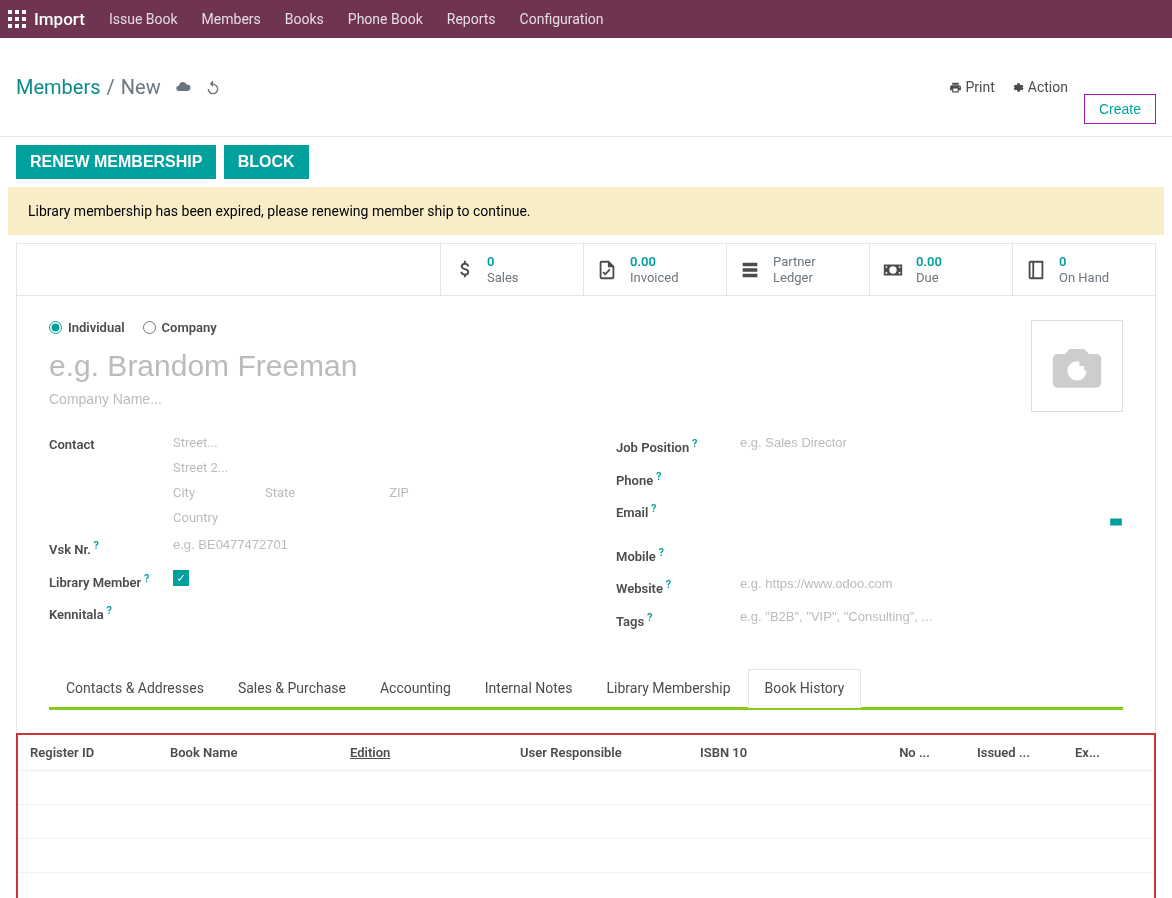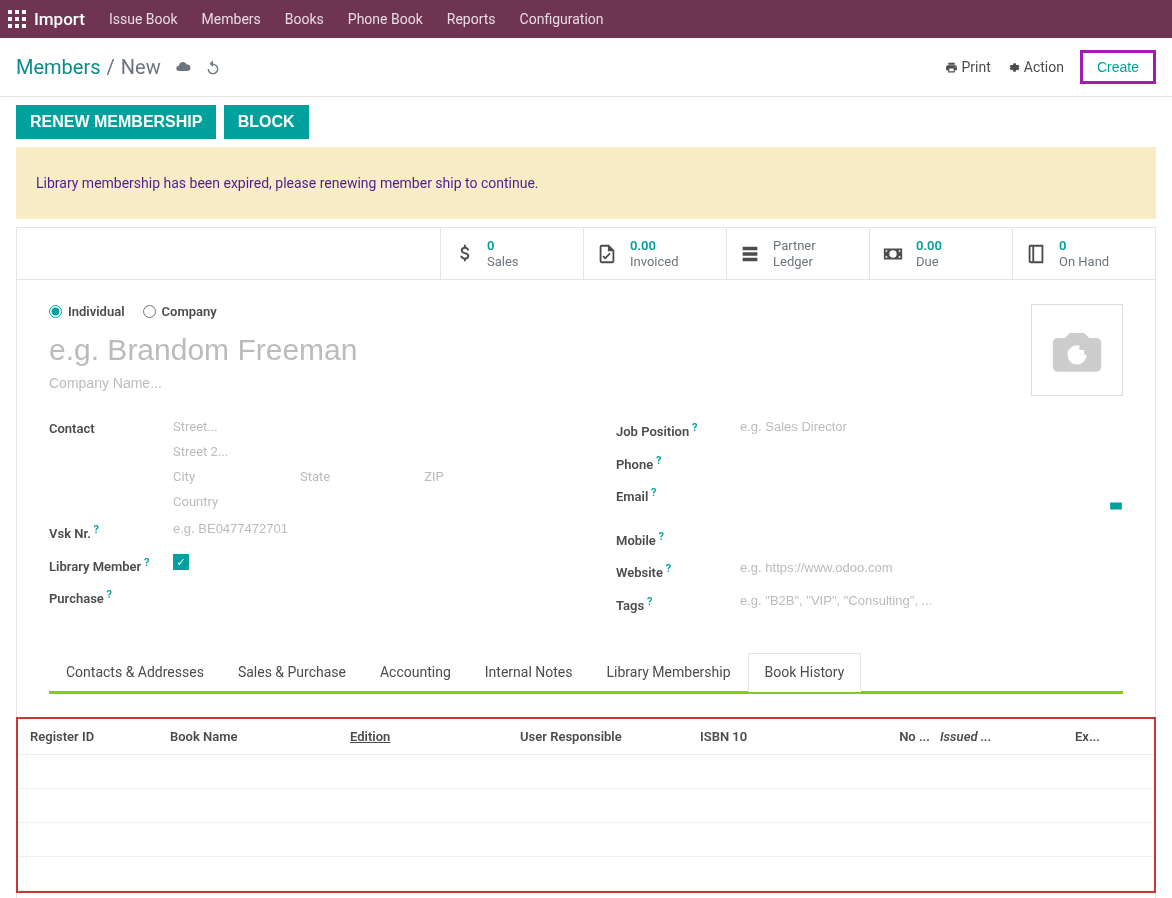--- a/index.html
+++ b/index.html
@@ -11,24 +11,24 @@
 .breadcrumb-bar { display: flex; align-items: center; padding: 12px 16px; border-bottom: 1px solid #e5e5e5; }
 .breadcrumb { font-size: 20px; display: flex; align-items: center; gap: 6px; }
 .breadcrumb a { color: #0b8a8a; text-decoration: none; }
 .breadcrumb .sep { color: #6c757d; }
 .breadcrumb .cur { color: #6c757d; }
 .bc-icons { display: flex; gap: 14px; margin-left: 14px; color: #6c757d; }
 .bc-icons svg { width: 16px; height: 16px; cursor: pointer; fill: #6c757d; }
 .right-actions { margin-left: auto; display: flex; align-items: center; gap: 16px; }
 .action-link { color: #4c4c4c; cursor: pointer; display: flex; align-items: center; gap: 4px; font-size: 14px; }
 .action-link svg { width: 13px; height: 13px; fill: #4c4c4c; }
-.btn-create { border: 3px solid #a21caf; color: #00a09d; padding: 6px 14px; background: #fff; cursor: pointer; font-size: 14px; }
+.btn-create { border: 1px solid #a21caf; color: #00a09d; padding: 6px 14px; background: #fff; cursor: pointer; font-size: 14px; margin-top: 44px; }
 .action-buttons { padding: 8px 16px; }
 .btn-primary { background: #00a09d; color: #fff; border: none; padding: 8px 14px; font-weight: 600; font-size: 16px; cursor: pointer; margin-right: 4px; text-transform: uppercase; }
-.alert { background: #f9edc8; color: #4c1d95; padding: 28px 20px; margin: 0 16px; font-size: 14px; }
+.alert { background: #f9edc8; color: #000000; padding: 16px 20px; margin: 0 8px; font-size: 14px; }
 .form-view { margin: 8px 16px; border: 1px solid #e5e5e5; }
 .stat-row { display: flex; border-bottom: 1px solid #e5e5e5; }
 .stat-spacer { flex: 1; }
 .stat-btn { width: 143px; border-left: 1px solid #e5e5e5; padding: 10px 12px; display: flex; align-items: center; gap: 12px; cursor: pointer; }
 .stat-btn svg { width: 22px; height: 22px; fill: #4c4c4c; }
 .stat-text { display: flex; flex-direction: column; font-size: 13px; line-height: 1.2; }
 .stat-val { color: #00a09d; font-weight: 600; }
 .stat-lbl { color: #6c757d; }
 .sheet { padding: 24px 32px; position: relative; }
 .photo-box { position: absolute; right: 32px; top: 24px; width: 92px; height: 92px; border: 1px solid #ddd; display: flex; align-items: center; justify-content: center; cursor: pointer; }
@@ -58,21 +58,21 @@
 .tab.active { border: 1px solid #e5e5e5; border-bottom: 1px solid #fff; margin-bottom: -1px; background: #fff; }
 .highlight-box { border: 2px solid #c83636; margin-top: -1px; }
 .table-hdr { display: flex; padding: 10px 12px; font-weight: 600; border-bottom: 1px solid #eee; }
 .th { flex-shrink: 0; }
 .th-reg { width: 140px; }
 .th-book { width: 180px; }
 .th-ed { width: 170px; text-decoration: underline; }
 .th-user { width: 180px; }
 .th-isbn { width: 170px; }
 .th-no { width: 60px; text-align: right; }
-.th-iss { width: 90px; margin-left: 10px; font-style: italic; }
+.th-iss { width: 90px; text-align: right; margin-left: 10px; }
 .th-ex { width: 60px; text-align: right; margin-left: 10px; }
 .table-row { height: 34px; border-bottom: 1px solid #f0f0f0; }
 </style>
 </head>
 <body>
 
 <div class="topnav">
   <svg class="apps-icon" viewBox="0 0 18 18">
       <rect x="0" y="0" width="4" height="4"></rect>
       <rect x="7" y="0" width="4" height="4"></rect>
@@ -204,36 +204,36 @@
 
     <div class="cols">
       <div class="col">
         <div class="field">
           <div class="flabel">Contact</div>
           <div class="fval addr">
             <span>Street...</span>
             <span>Street 2...</span>
             <div class="addr-row">
               <span>City</span>
-              <span style="margin-left:81px">State</span>
+              <span style="margin-left:46px">State</span>
               <span style="margin-left:70px">ZIP</span>
             </div>
             <span>Country</span>
           </div>
         </div>
         <div class="field">
           <div class="flabel"><span>Vsk Nr.</span><span class="q"> ?</span></div>
           <div class="fval"><input placeholder="e.g. BE0477472701" style=""></div>
         </div>
         <div class="field">
           <div class="flabel"><span>Library Member</span><span class="q"> ?</span></div>
           <div class="fval"><span class="checkbox">✓</span></div>
         </div>
         <div class="field">
-          <div class="flabel"><span>Purchase</span><span class="q"> ?</span></div>
+          <div class="flabel"><span>Kennitala</span><span class="q"> ?</span></div>
           <div class="fval"><input style=""></div>
         </div>
       </div>
 
       <div class="col">
         <div class="field">
           <div class="flabel"><span>Job Position</span><span class="q"> ?</span></div>
           <div class="fval"><input placeholder="e.g. Sales Director" style=""></div>
         </div>
         <div class="field">

